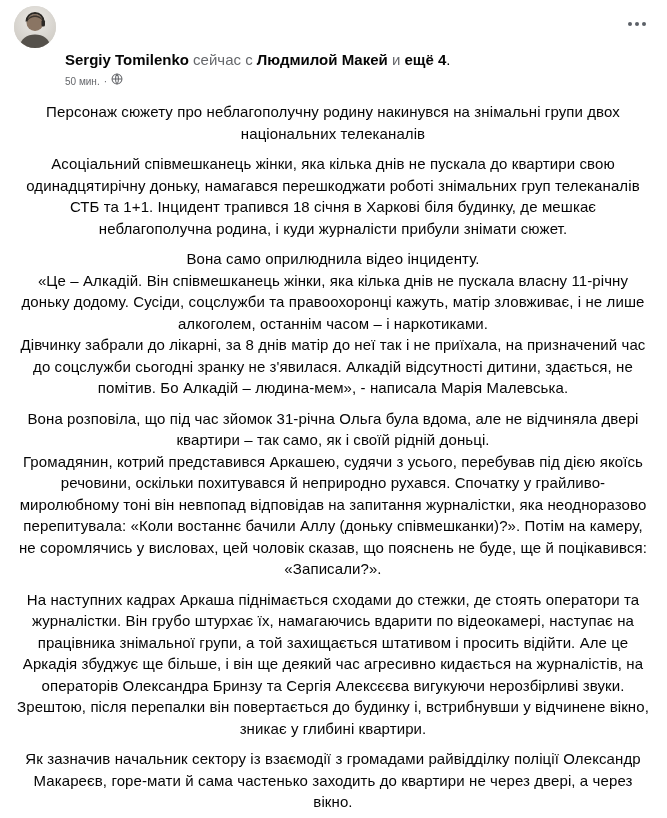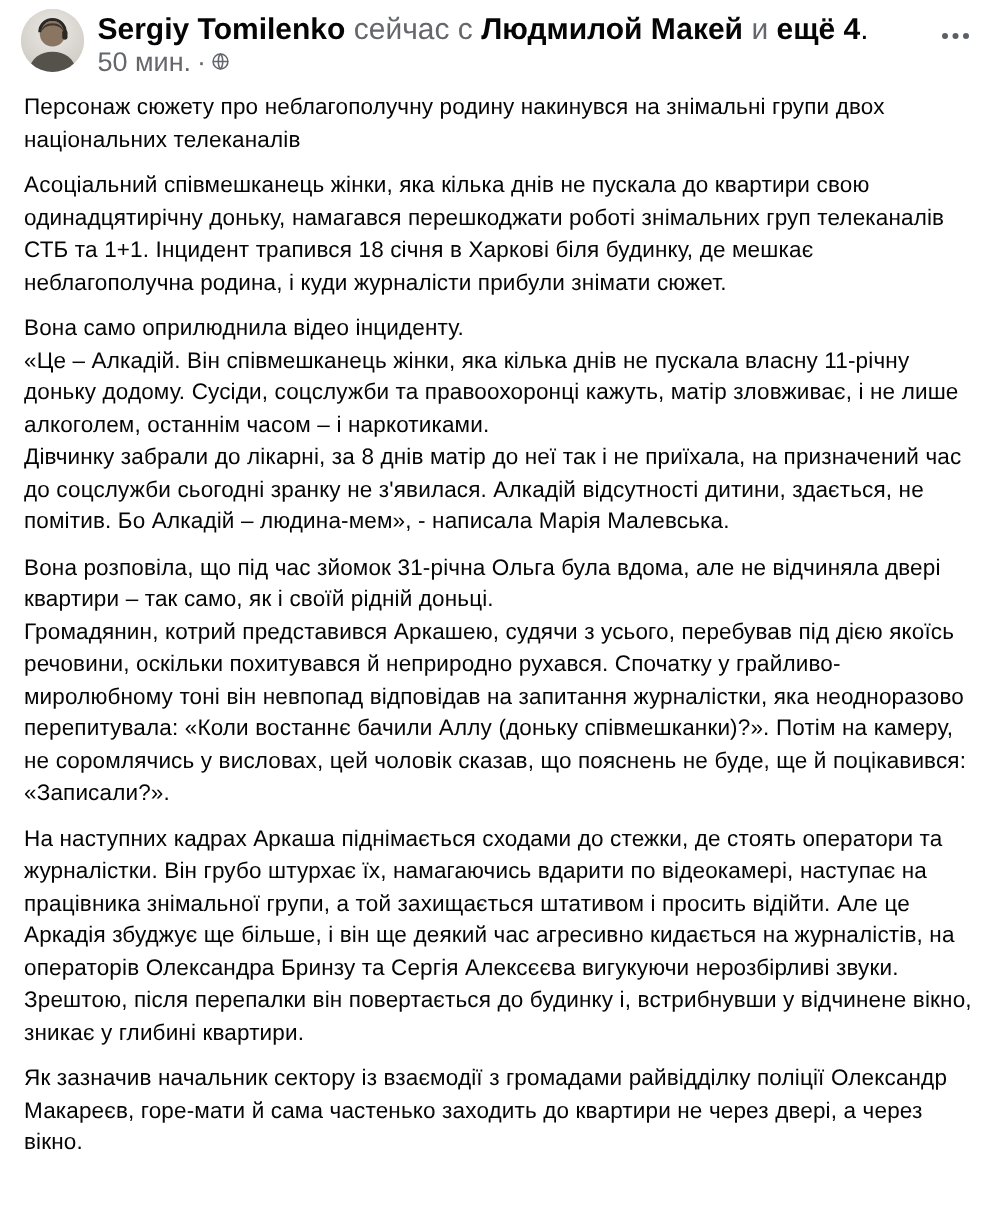--- a/index.html
+++ b/index.html
@@ -23,32 +23,33 @@
     border-radius: 50%;
     overflow: hidden;
     flex: 0 0 42px;
     margin-right: 9px;
     cursor: pointer;
     background: #dcd9d4;
   }
   .avatar svg { display: block; width: 100%; height: 100%; }
   .header-text { padding-top: 4px; min-width: 0; }
   .byline {
-    font-size: 20px;
+    font-size: 15px;
     line-height: 20px;
     color: #050505;
+    margin-top: 40px;
   }
   .byline .bold-link { font-weight: 700; color: #050505; cursor: pointer; }
   .byline .plain { color: #65676b; font-weight: 400; }
   .byline .dot-end { color: #050505; }
   .meta-line {
     display: flex;
     align-items: center;
     gap: 4px;
-    font-size: 18px;
+    font-size: 10px;
     line-height: 17px;
     color: #65676b;
     margin-top: 2px;
   }
   .meta-line .time-link { cursor: pointer; color: #65676b; }
   .globe { display: inline-block; margin-top: 1px; }
 
   .more-button {
     position: absolute;
     top: 12px; right: 14px;
@@ -70,21 +71,21 @@
   }
 
   
   .post-body {
     padding: 11px 17px 14px 16px;
     font-size: 15px;
     line-height: 21.5px;
     color: #050505;
     letter-spacing: 0.1px;
   }
-  .post-body p { margin: 0 0 9px 0; }
+  .post-body p { margin: 0 0 9px 0; text-align: center; }
   .post-body p:last-child { margin-bottom: 14px; }
   .tline { display: block; }
 </style>
 </head>
 <body>
 
 <div class="post">
 
   <div class="post-header">
 

